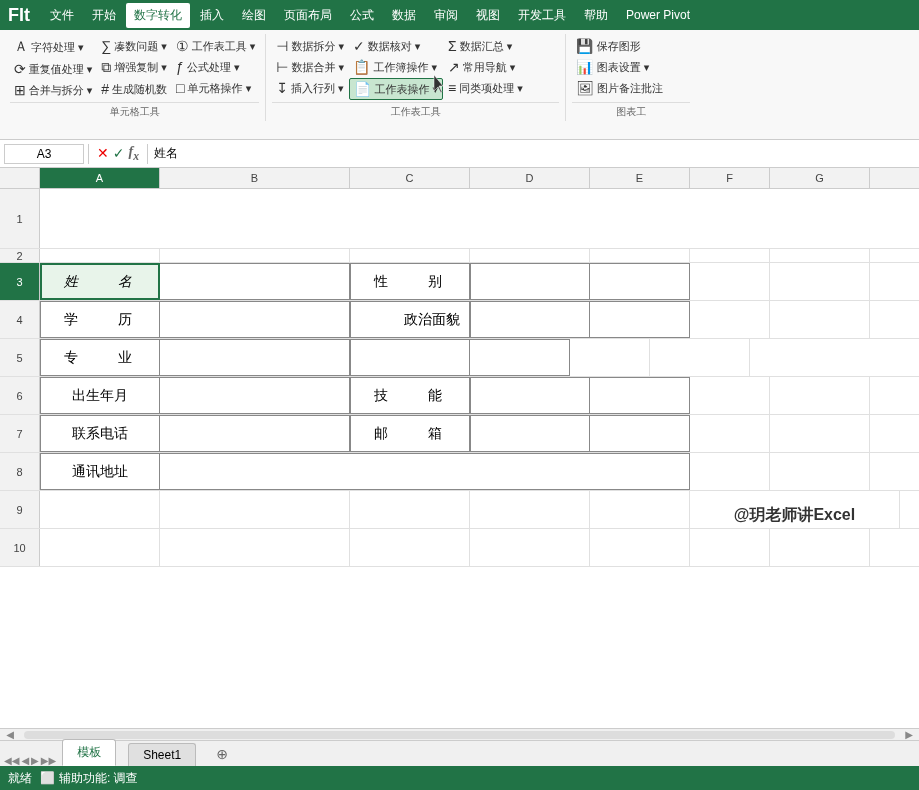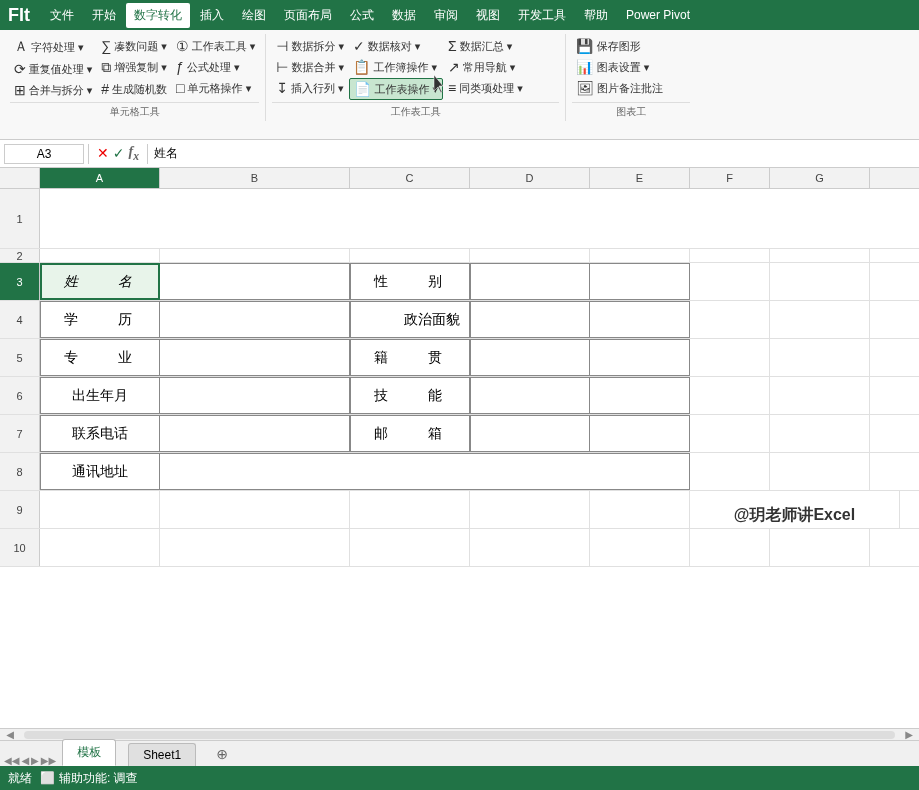--- a/index.html
+++ b/index.html
@@ -430,21 +430,20 @@
       <div class="cell col-d" style="border:1px solid #888;"></div>
       <div class="cell col-e" style="border:1px solid #888; border-left:none;"></div>
       <div class="cell col-f"></div>
       <div class="cell col-g"></div>
     </div>
 
     <div class="grid-row row-height-normal">
       <div class="row-num">5</div>
       <div class="cell col-a" style="border:1px solid #888; letter-spacing:4px; font-size:14px;">专　　业</div>
       <div class="cell col-b" style="border:1px solid #888; border-left:none;"></div>
-      <div class="cell col-c" style="border:1px solid #888; letter-spacing:4px; font-size:14px;">籍　　贯</div>
       <div class="cell col-d" style="border:1px solid #888;"></div>
       <div class="cell col-e" style="border:1px solid #888; border-left:none;"></div>
       <div class="cell col-f"></div>
       <div class="cell col-g"></div>
     </div>
 
     <div class="grid-row row-height-normal">
       <div class="row-num">6</div>
       <div class="cell col-a" style="border:1px solid #888; font-size:14px;">出生年月</div>
       <div class="cell col-b" style="border:1px solid #888; border-left:none;"></div>

